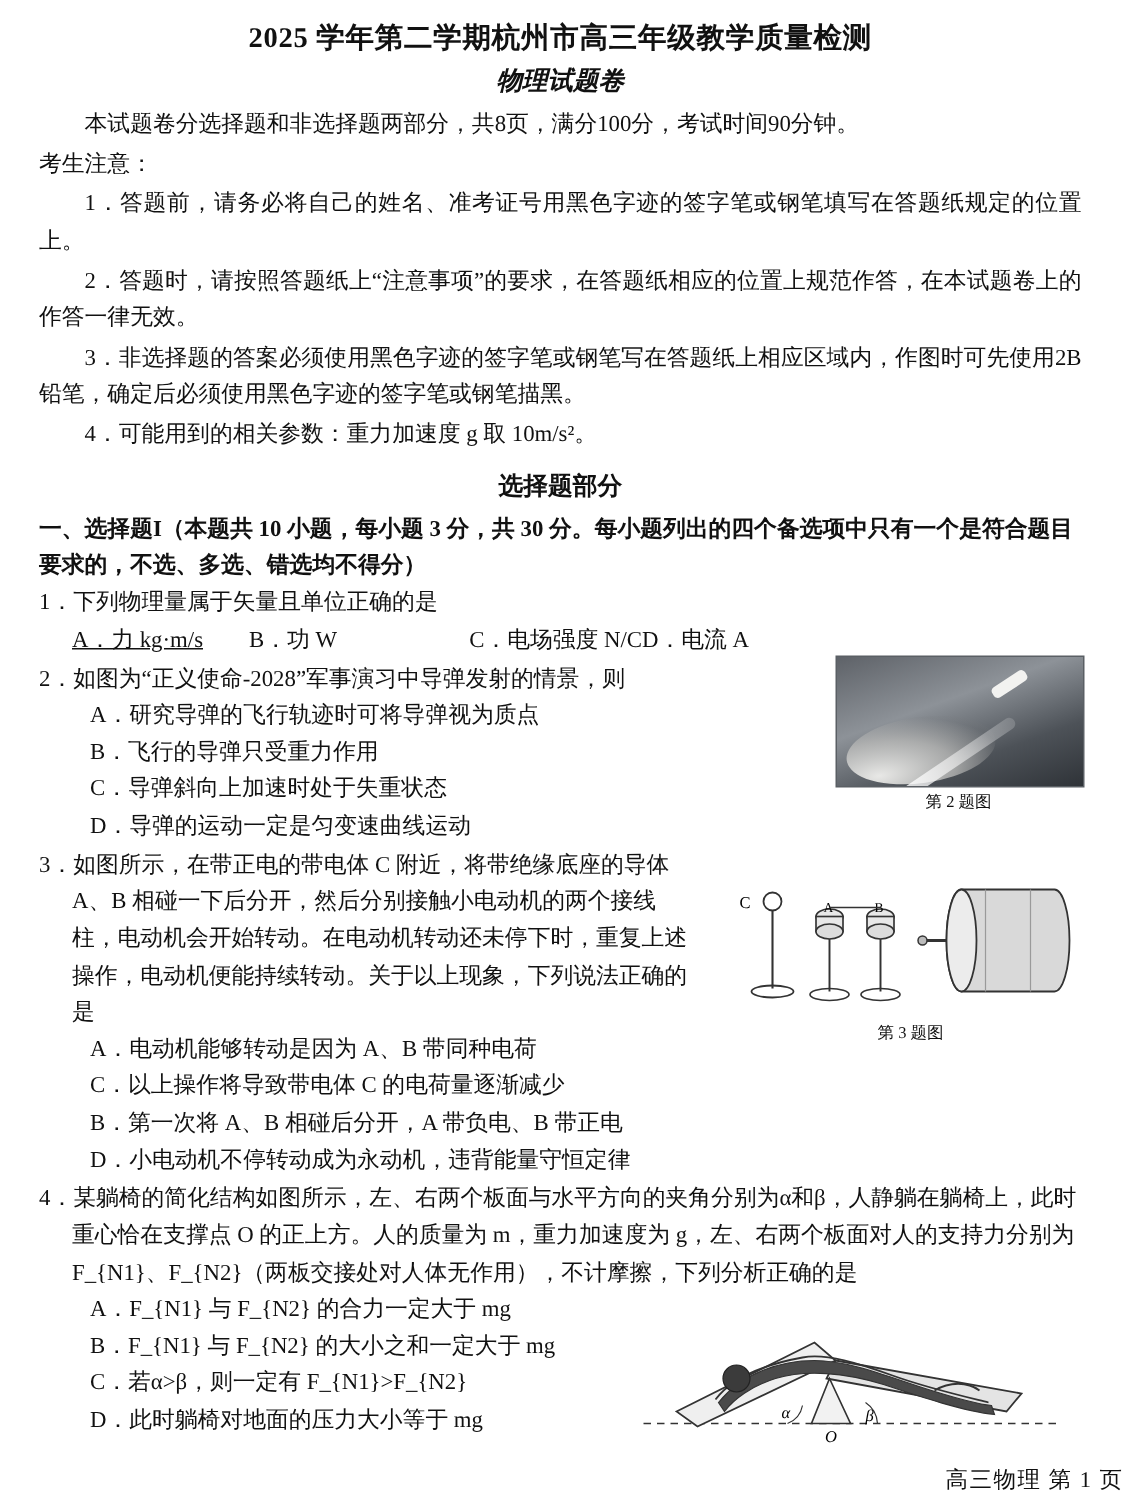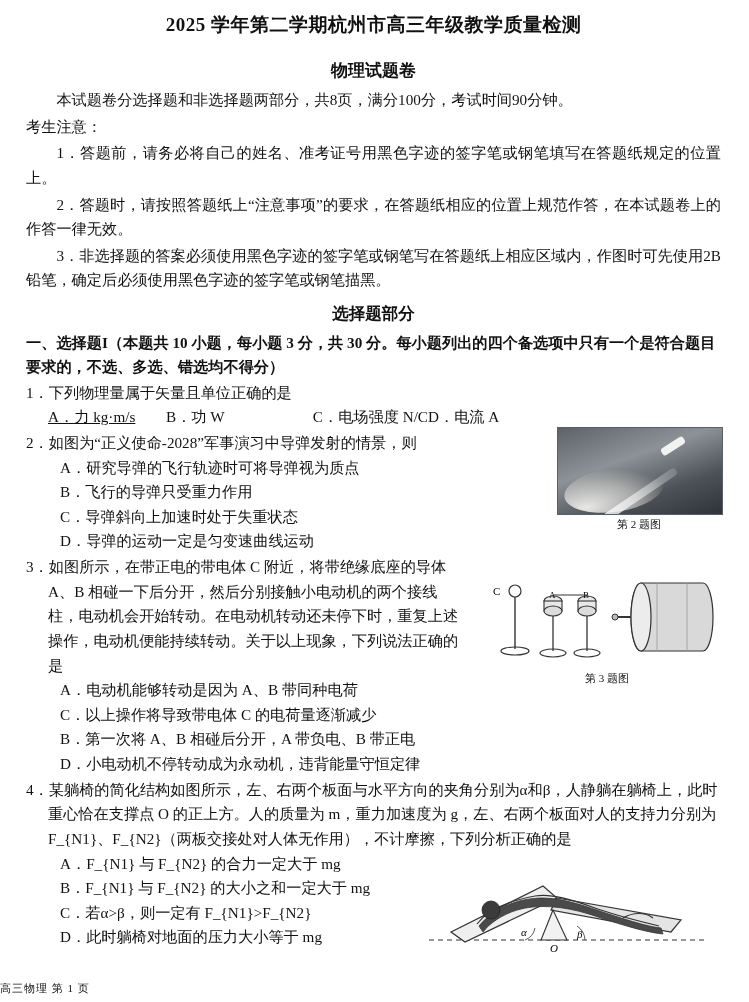--- a/index.html
+++ b/index.html
@@ -28,21 +28,22 @@
     text-align: center;
     font-weight: bold;
     font-size: 19px;
     letter-spacing: 0.5px;
     margin: 4px 0 2px 0;
   }
   .subtitle {
     text-align: center;
     font-weight: bold;
     font-size: 17px;
-    margin: 21px 0 6px 0;
+    margin: 4px 0 6px 0;
+    font-style: italic;
   }
   p {
     margin: 0 0 2px 0;
     font-size: 15.2px;
     line-height: 1.62;
     text-align: justify;
   }
   .indent2 {
     text-indent: 2em;
   }
@@ -87,22 +88,22 @@
   .fig-cap {
     text-align: center;
     font-size: 11px;
     margin-top: 2px;
   }
   .footer {
     position: absolute;
     bottom: 6px;
     left: 0;
     width: 749px;
-    text-align: left;
-    font-size: 11px;
+    text-align: right;
+    font-size: 15px;
     letter-spacing: 1px;
   }
   .block2 {
     position: relative;
     min-height: 96px;
   }
   .fig2 {
     position: absolute;
     right: 0;
     top: -4px;
@@ -168,20 +169,21 @@
   <div class="inner">
 
     <div class="title">2025 学年第二学期杭州市高三年级教学质量检测</div>
     <div class="subtitle">物理试题卷</div>
 
     <p class="indent2">本试题卷分选择题和非选择题两部分，共8页，满分100分，考试时间90分钟。</p>
     <p>考生注意：</p>
     <p class="indent2">1．答题前，请务必将自己的姓名、准考证号用黑色字迹的签字笔或钢笔填写在答题纸规定的位置上。</p>
     <p class="indent2">2．答题时，请按照答题纸上“注意事项”的要求，在答题纸相应的位置上规范作答，在本试题卷上的作答一律无效。</p>
     <p class="indent2">3．非选择题的答案必须使用黑色字迹的签字笔或钢笔写在答题纸上相应区域内，作图时可先使用2B铅笔，确定后必须使用黑色字迹的签字笔或钢笔描黑。</p>
+    <p class="indent2">4．可能用到的相关参数：重力加速度 g 取 10m/s²。</p>
 
     <div class="section-title">选择题部分</div>
 
     <div class="q-head">
       <span class="bold">一、选择题I（</span><span class="bold">本题共 10 小题，每小题 3 分，共 30 分。每小题列出的四个备选项中只有一个是符合题目要求的，不选、多选、错选均不得分）</span>
     </div>
 
     <div class="q hang">
       <span>1．</span><span>下列物理量属于矢量且单位正确的是</span>
     </div>

